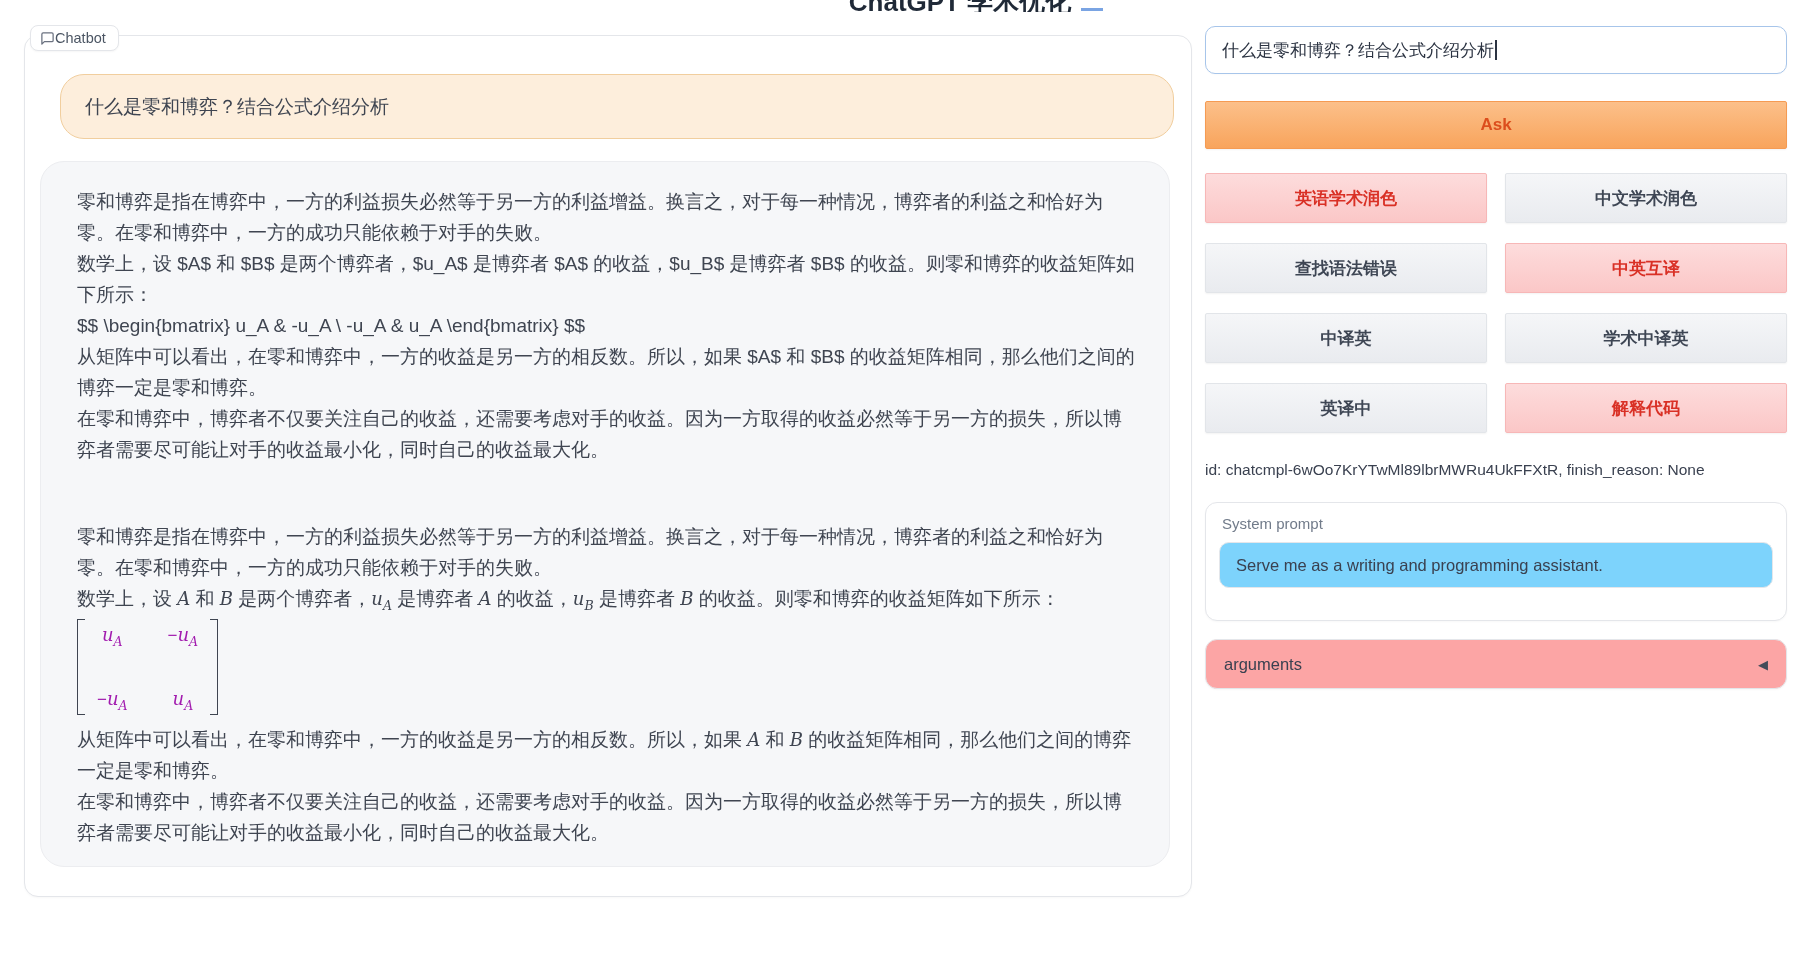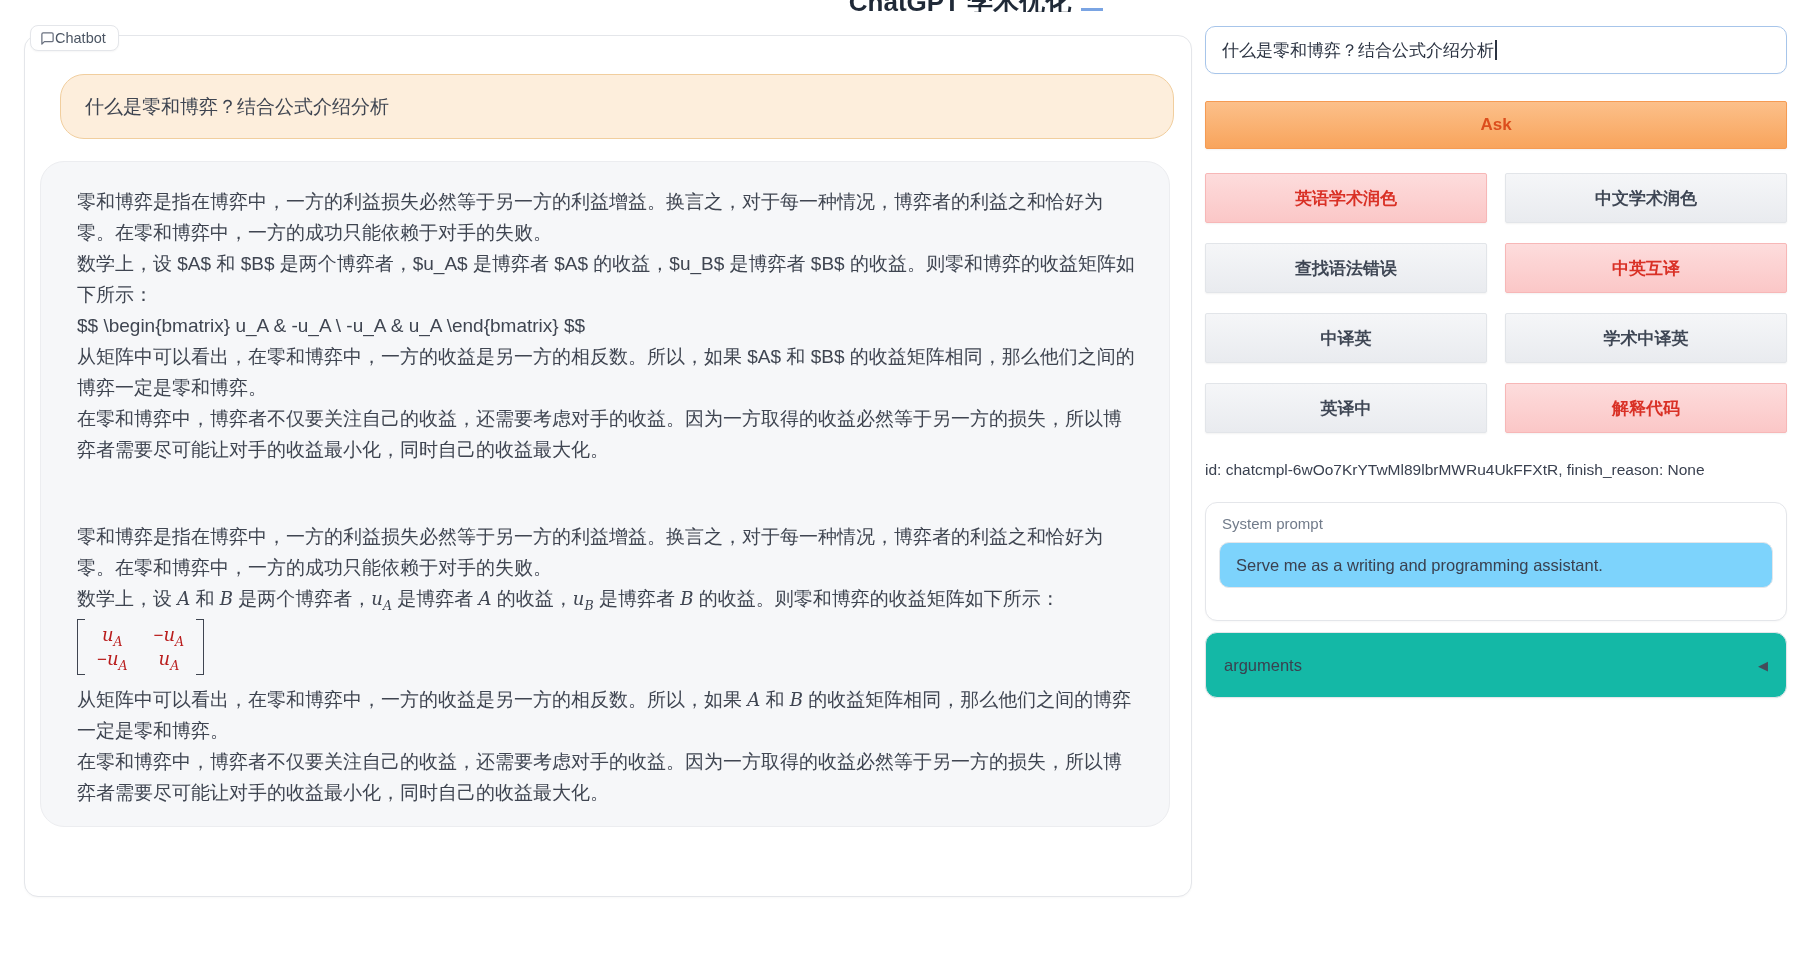--- a/index.html
+++ b/index.html
@@ -52,21 +52,21 @@
   .mvar{font-family:"DejaVu Serif",serif;font-style:italic;font-size:18px;}
   .mvar sub{font-size:12.5px;font-style:italic;line-height:0;}
   
   .matrix{display:inline-flex;align-items:stretch;margin:5px 0 3px 0;}
   .br-l,.br-r{width:7px;border:1.6px solid #3F4551;}
   .br-l{border-right:none;}
   .br-r{border-left:none;}
   .mcells{
     display:grid;grid-template-columns:auto auto;column-gap:26px;row-gap:0;
     padding:4px 12px;align-items:center;justify-items:center;
-    font-size:17px;line-height:23px;color:#b91c1c;
+    font-size:17px;line-height:23px;color:#a21caf;gap:40px;
   }
   
   .right-col{position:absolute;left:1205px;top:26px;width:582px;}
   .q-input{
     height:46px;border:1px solid #A7C5EA;border-radius:10px;background:#fff;
     display:flex;align-items:center;padding:0 16px;
     font-size:17px;color:#2B3342;box-shadow:0 1px 2px rgba(0,0,0,.02);
   }
   .caret{display:inline-block;width:1.5px;height:20px;background:#2B3342;margin-left:1px;vertical-align:-4px;}
   .btn{
@@ -97,22 +97,22 @@
     margin-top:23px;border:1px solid #E4E6EA;border-radius:12px;background:#fff;
     padding:12px 13px 32px 13px;box-shadow:0 1px 2px rgba(0,0,0,.03);
   }
   .sys-label{font-size:15px;color:#717B8A;padding-left:3px;}
   .sys-input{
     margin-top:10px;height:44px;border:1px solid #E4E6EA;border-radius:10px;
     display:flex;align-items:center;padding:0 16px;font-size:16.5px;color:#3A4150;
     background:#7dd3fc;
   }
   .accordion{
-    margin-top:11px;height:48px;border:1px solid #E4E6EA;border-radius:12px;background:#14b8a6;
-    display:flex;align-items:center;justify-content:space-between;padding:8px 18px;
+    margin-top:18px;height:48px;border:1px solid #E4E6EA;border-radius:12px;background:#fca5a5;
+    display:flex;align-items:center;justify-content:space-between;padding:0 18px;
     font-size:16.5px;color:#3A4150;cursor:pointer;box-shadow:0 1px 2px rgba(0,0,0,.03);
   }
   .acc-icon{font-size:13px;color:#444C5A;}
 </style>
 </head>
 <body>
 
 <div class="title-clip">
   <span class="title-text">ChatGPT 学术优化</span>
 </div>

